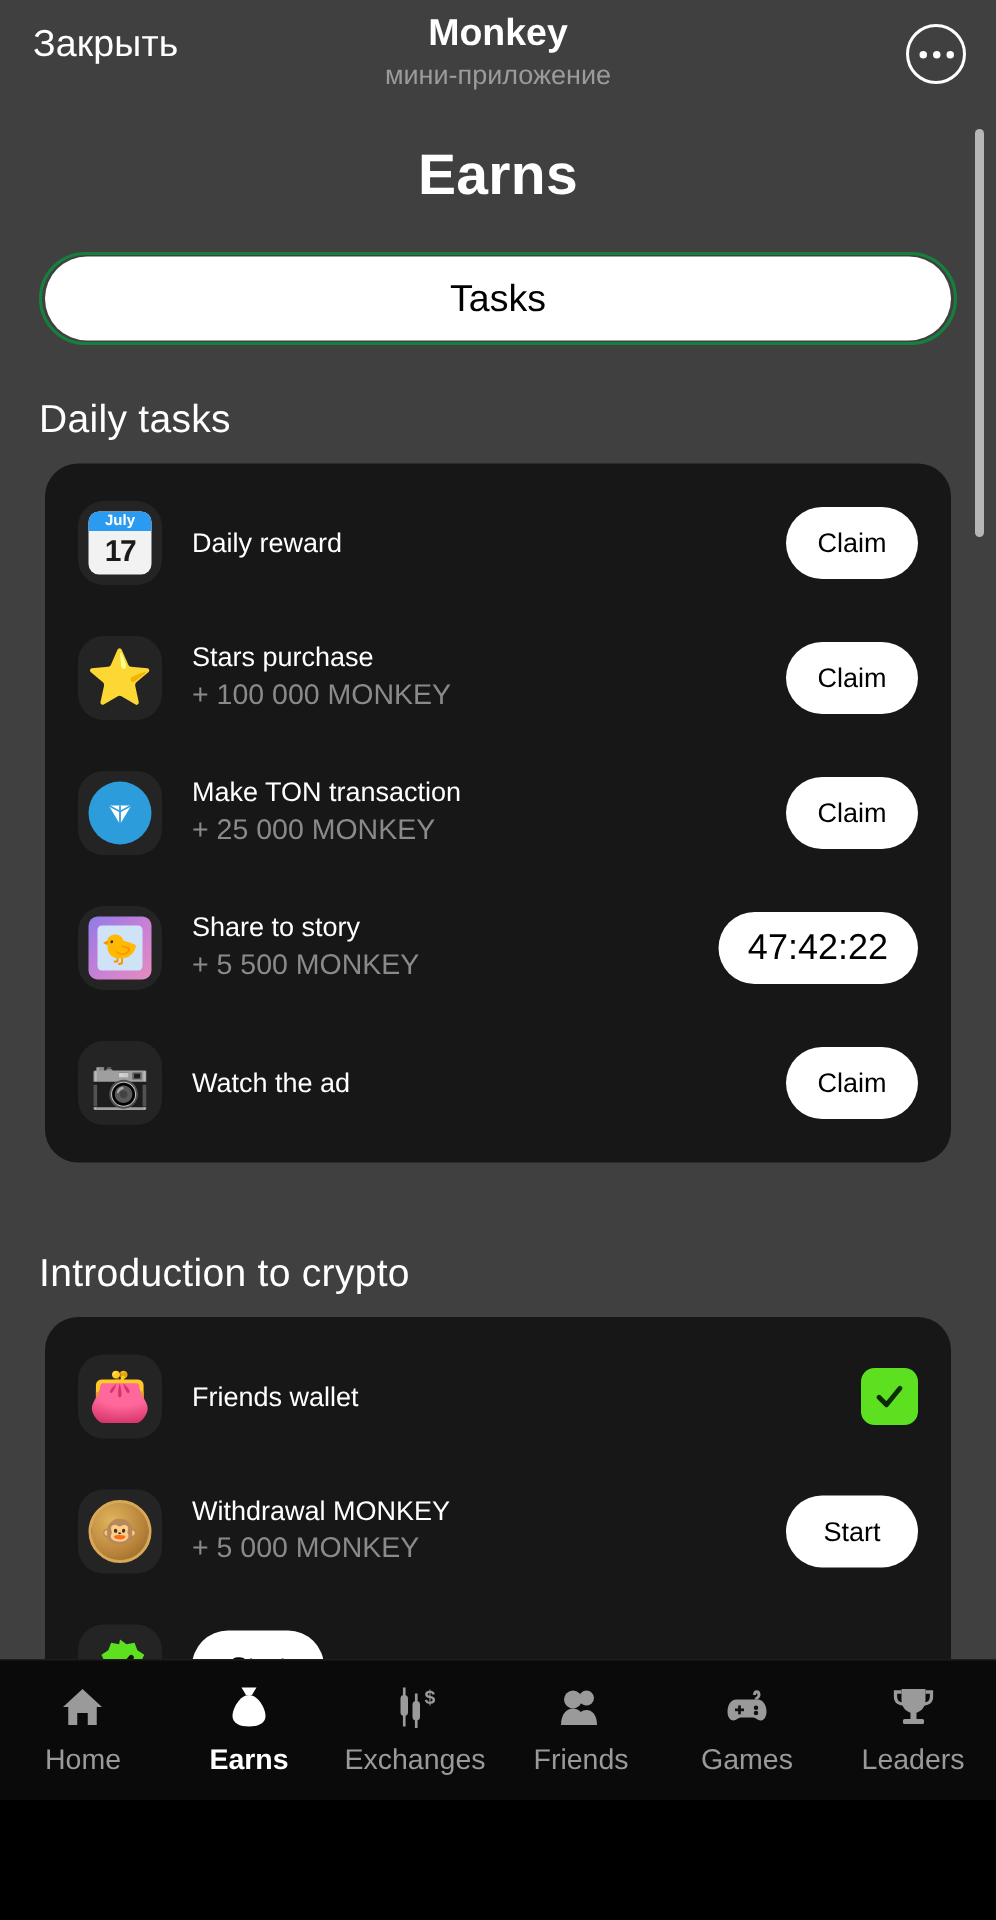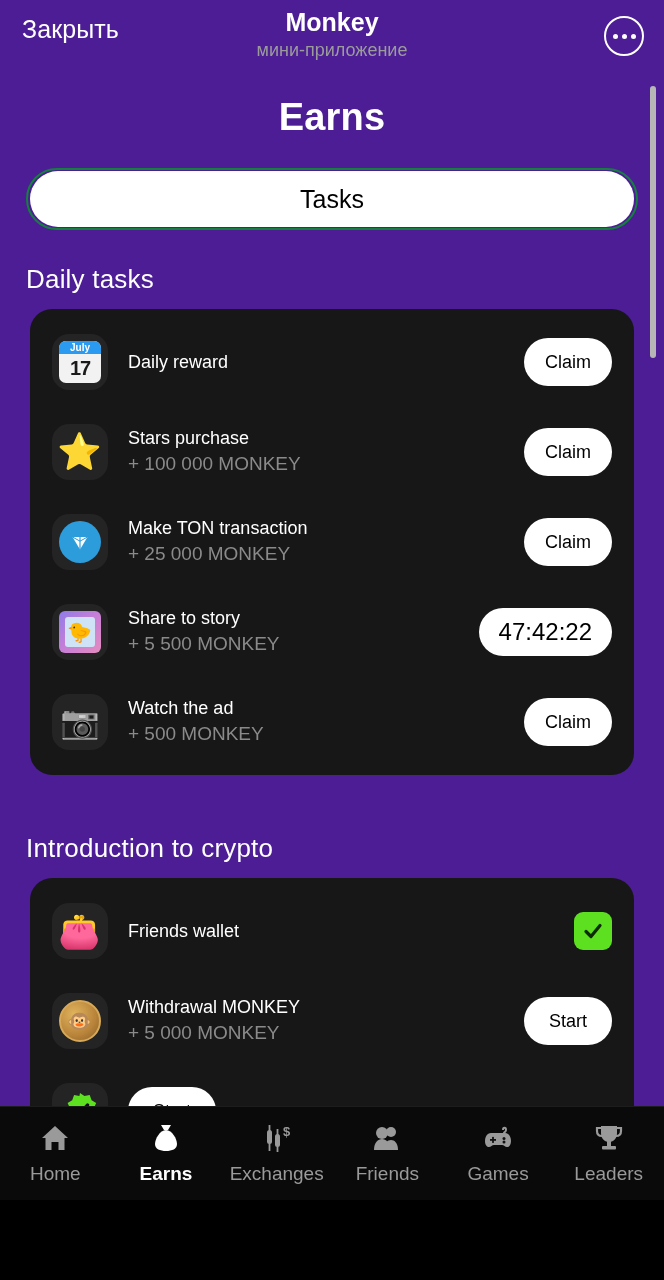--- a/index.html
+++ b/index.html
@@ -5,21 +5,21 @@
   * { box-sizing: border-box; margin: 0; padding: 0; }
   html, body {
     width: 664px; height: 1280px;
     background: #000;
     font-family: "Liberation Sans", sans-serif;
     overflow: hidden;
   }
   .screen {
     position: relative;
     width: 664px; height: 1200px;
-    background: #4c1d95;
+    background: #404040;
     overflow: hidden;
   }
 
   
   .tg-header {
     position: relative;
     height: 78px;
     display: flex;
     align-items: flex-start;
     padding: 14px 22px 0 22px;
@@ -381,21 +381,20 @@
         </div>
         <div class="action-btn timer">47:42:22</div>
       </div>
 
       <div class="task-row">
         <div class="task-icon">
           <div class="ico-cam">📷</div>
         </div>
         <div class="task-text">
           <div class="task-name">Watch the ad</div>
-          <div class="task-reward">+ 500 MONKEY</div>
         </div>
         <div class="action-btn">Claim</div>
       </div>
 
     </div>
 
     <div class="spacer-24"></div>
 
     <div class="section-title">Introduction to crypto</div>
     <div class="card">

